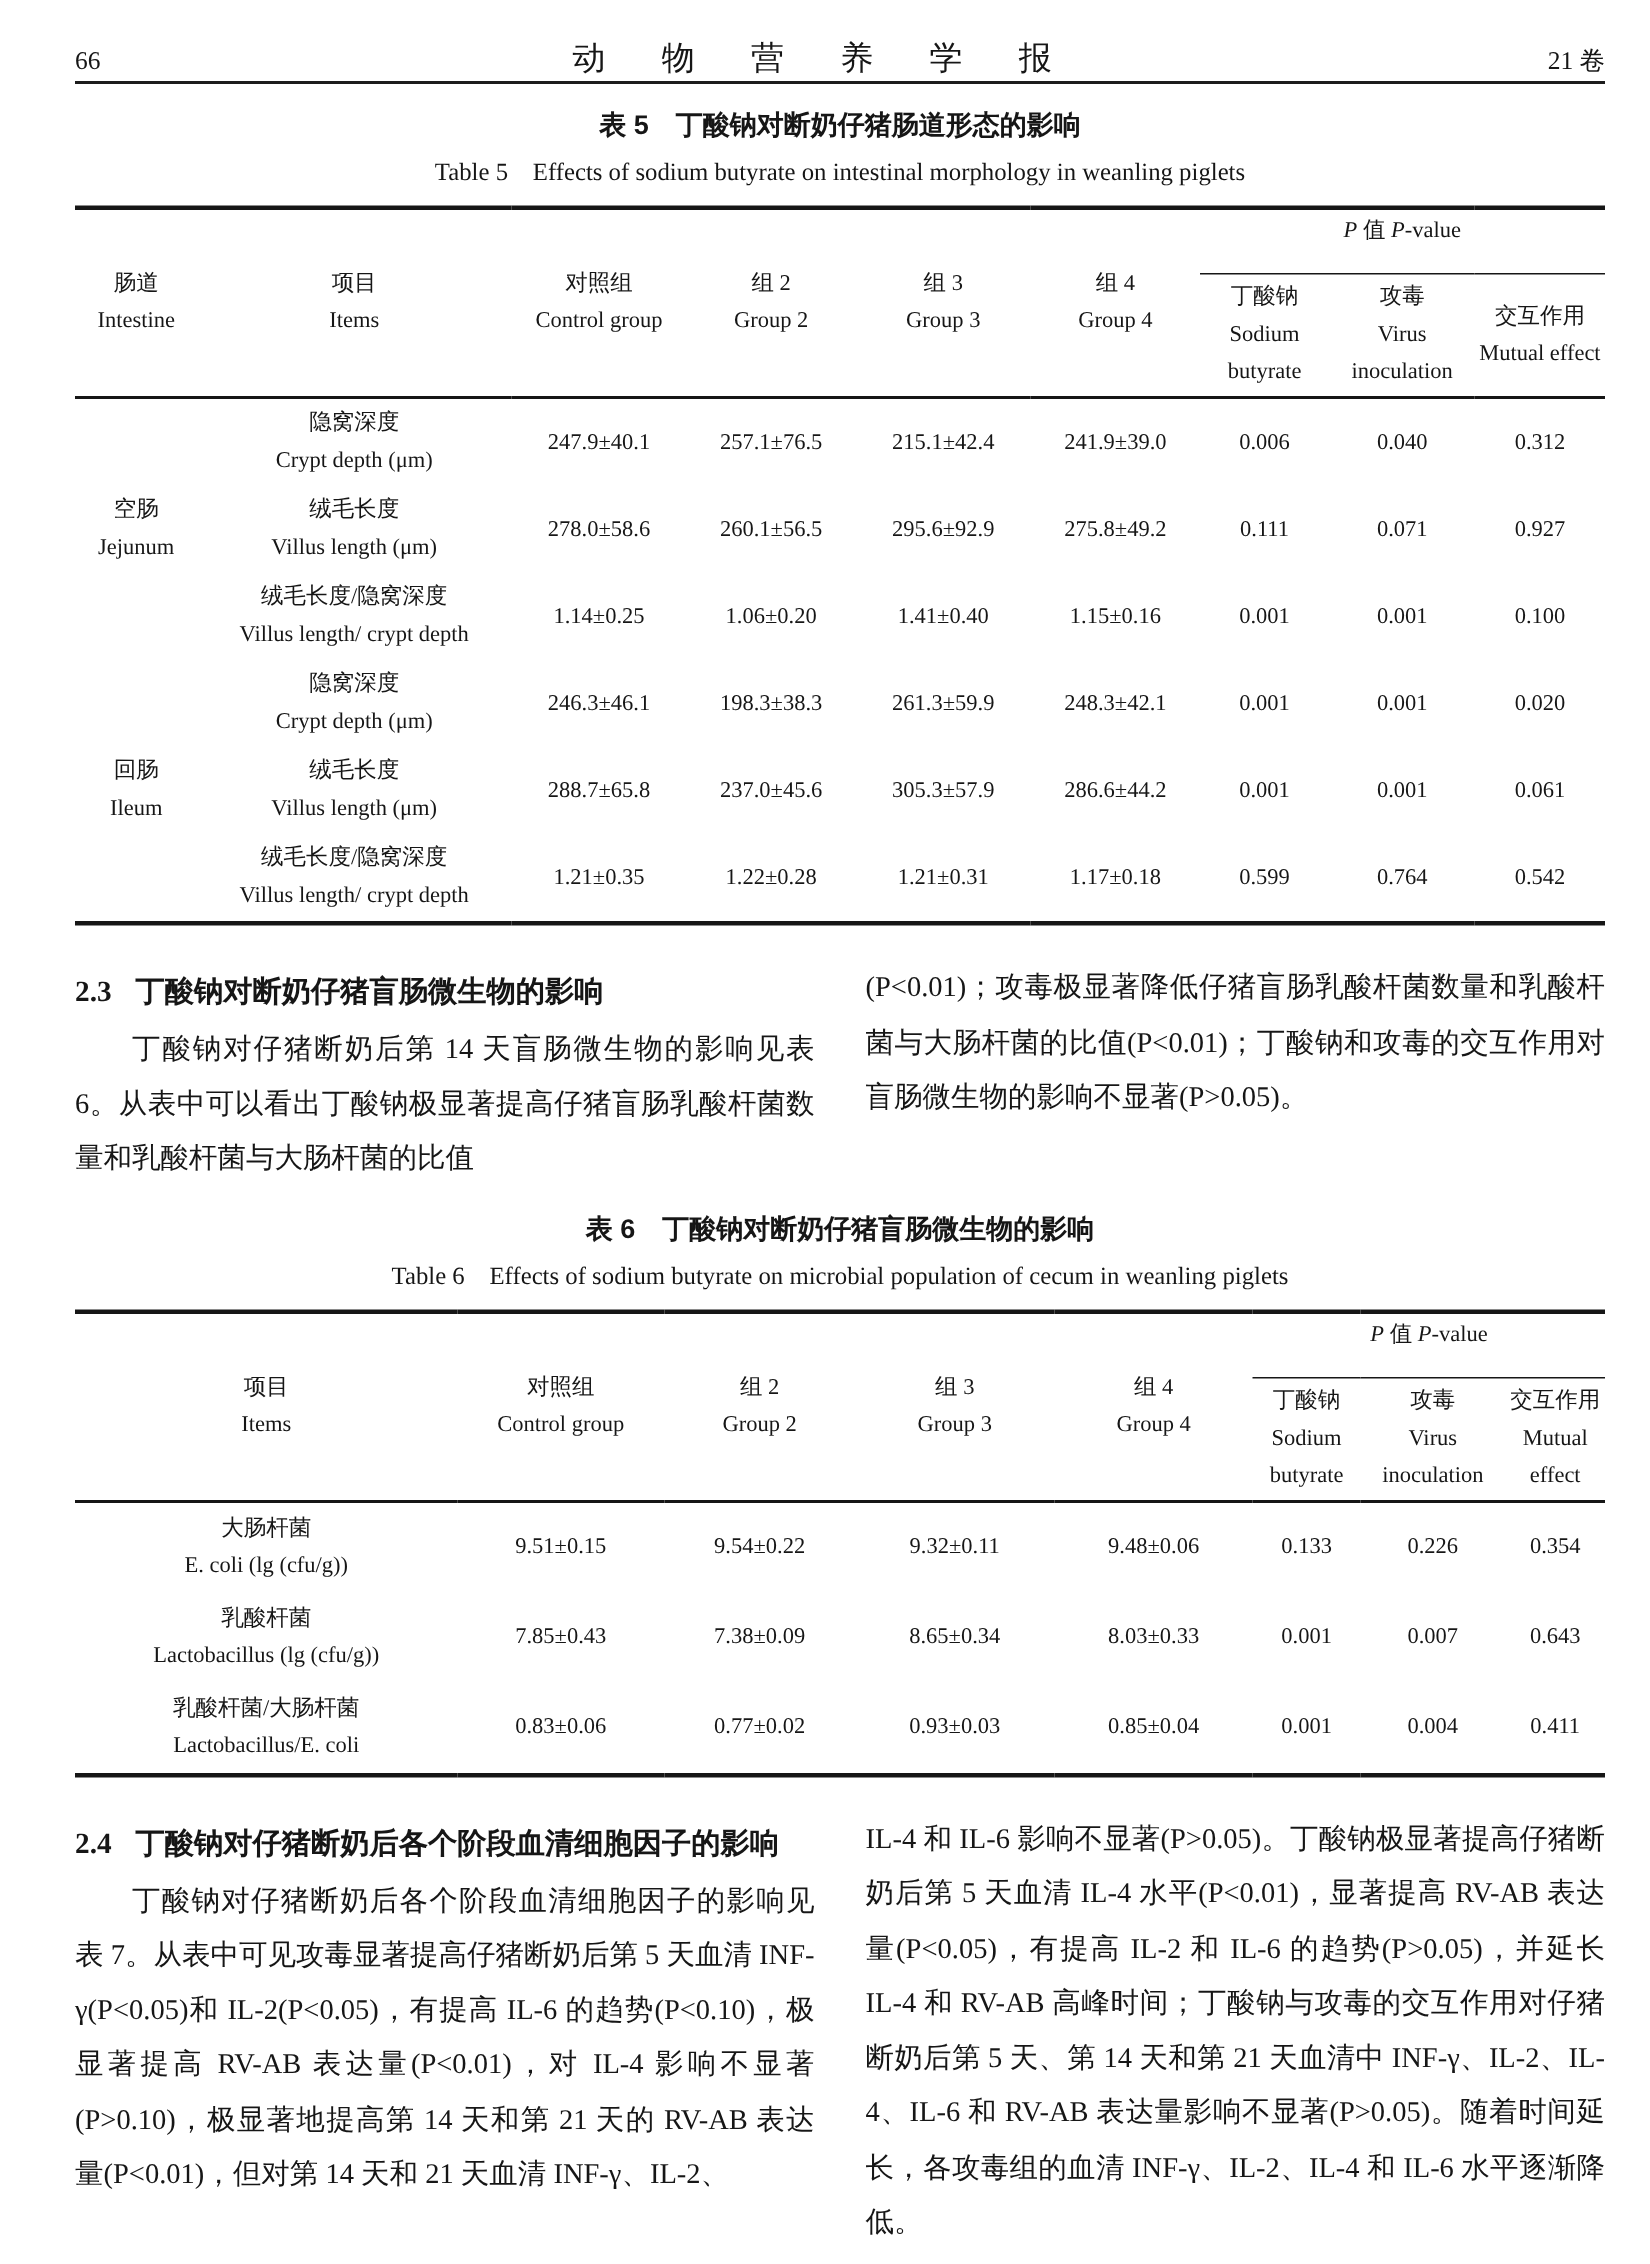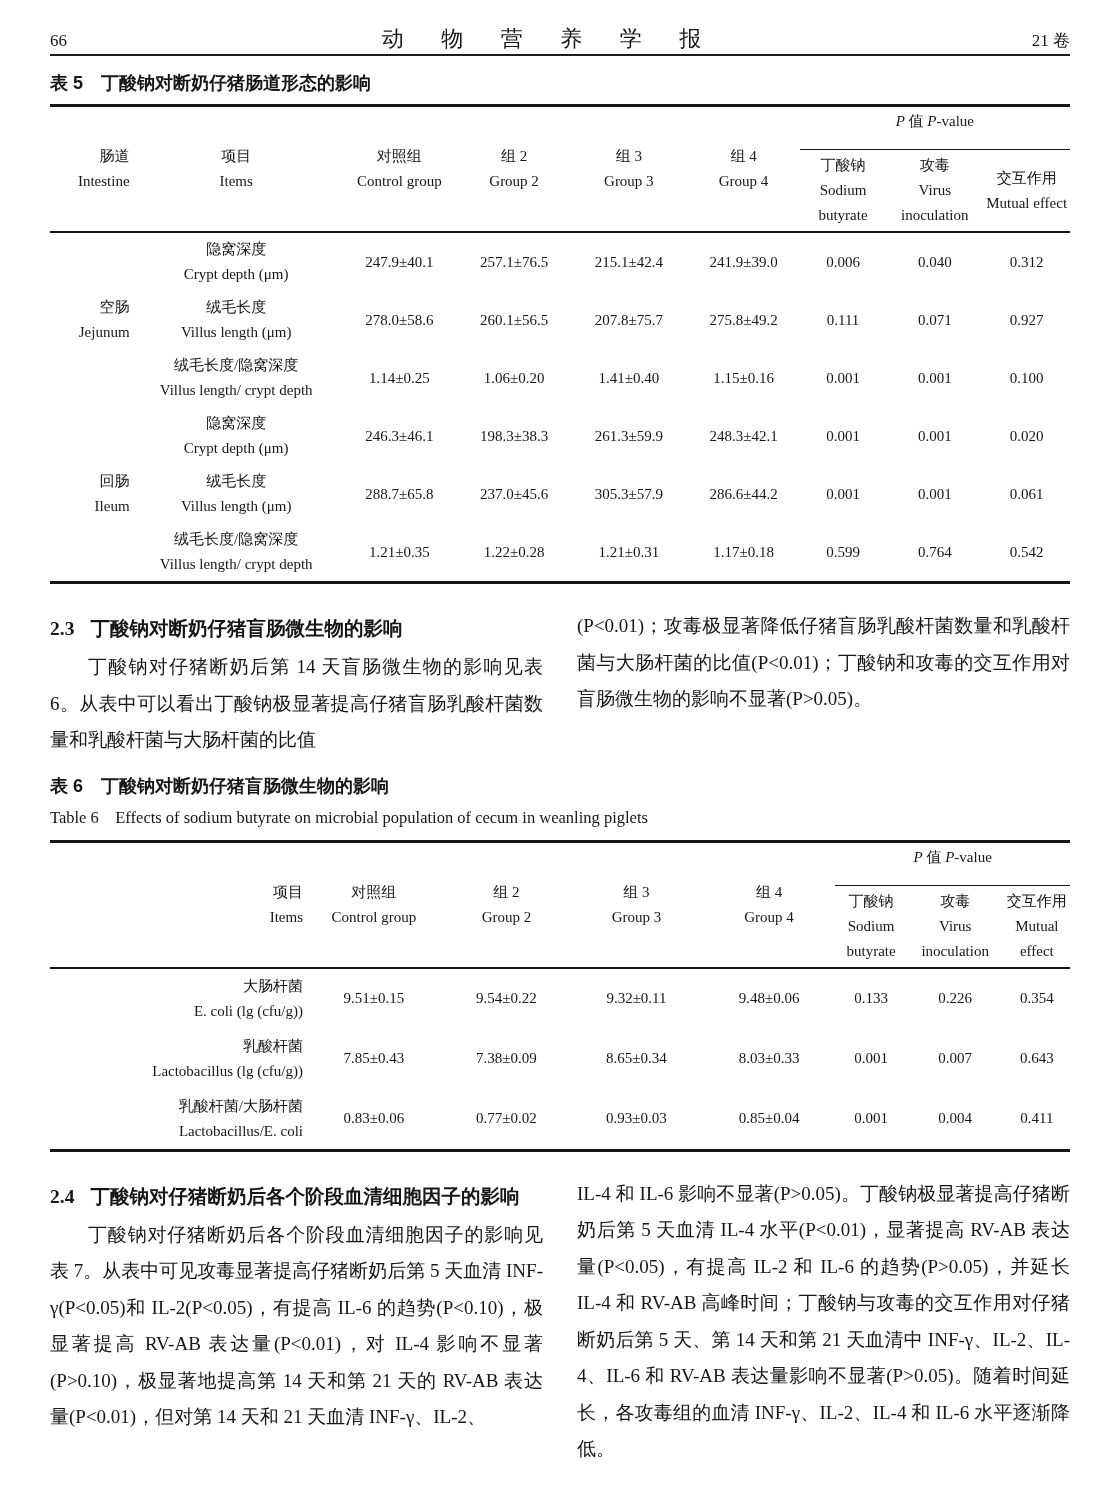--- a/index.html
+++ b/index.html
@@ -9,39 +9,39 @@
     font-family:"Liberation Serif","DejaVu Serif",serif;
     padding:24px 30px 0 50px;overflow:hidden;
   }
   
   .pagehead{
     display:flex;justify-content:space-between;align-items:baseline;
     border-bottom:2px solid #1c1c1c;padding-bottom:0;font-size:17px;
   }
   .pagehead .jtitle{letter-spacing:16px;font-size:22px;}
   
-  .tbltitle{text-align:left;}
+  .tbltitle{text-align:center;}
   .title-zh{
     font-family:"Liberation Sans","DejaVu Sans",sans-serif;
     font-weight:bold;font-size:18px;margin:15px 0 9px;
   }
   .title-en{font-size:16.5px;margin:0 0 11px;}
   
   table.paper{
     width:100%;border-collapse:collapse;table-layout:fixed;
     border-top:3px solid #161616;border-bottom:3px solid #161616;
     font-size:15px;
   }
   .paper th,.paper td{
     font-weight:normal;padding:3px 2px;text-align:center;
     vertical-align:middle;line-height:25px;word-wrap:break-word;
   }
   .paper thead{border-bottom:2px solid #161616;}
   .paper th.pgroup{border-bottom:1.5px solid #161616;padding:2px 0 15px;}
-  .paper .al{text-align:right;font-family:Liberation Serif, serif;}
+  .paper .al{text-align:center;font-family:Liberation Serif, serif;}
   .paper tbody td{padding:4px 2px;}
   .t6 tbody td{padding:5px 2px;}
   .iP{font-style:italic;}
   
   .section{margin-top:24px;}
   .twocol{display:flex;gap:34px;}
   .col{flex:1;text-align:justify;font-size:19px;line-height:36.5px;}
   .h3{
     font-family:"Liberation Sans","DejaVu Sans",sans-serif;
     font-weight:bold;font-size:19.5px;line-height:40px;
@@ -54,20 +54,21 @@
 <body>
 
 <div class="pagehead">
   <span>66</span>
   <span class="jtitle">动 物 营 养 学 报</span>
   <span>21 卷</span>
 </div>
 
 <div class="tbltitle">
   <div class="title-zh">表 5　丁酸钠对断奶仔猪肠道形态的影响</div>
+  <div class="title-en">Table 5　Effects of sodium butyrate on intestinal morphology in weanling piglets</div>
 </div>
 
 <table class="paper t5">
   <colgroup>
     <col style="width:8%">
       <col style="width:20.5%">
       <col style="width:11.5%">
     <col style="width:11%">
       <col style="width:11.5%">
       <col style="width:11%">
@@ -136,21 +137,21 @@
       <td>0.040</td>
       <td>0.312</td>
     </tr>
     <tr>
       <td>
         <div>绒毛长度</div>
         <div>Villus length (μm)</div>
       </td>
       <td>278.0±58.6</td>
       <td>260.1±56.5</td>
-      <td>207.8±75.7</td>
+      <td>295.6±92.9</td>
       <td>275.8±49.2</td>
       <td>0.111</td>
       <td>0.071</td>
       <td>0.927</td>
     </tr>
     <tr>
       <td>
         <div>绒毛长度/隐窝深度</div>
         <div>Villus length/ crypt depth</div>
       </td>

